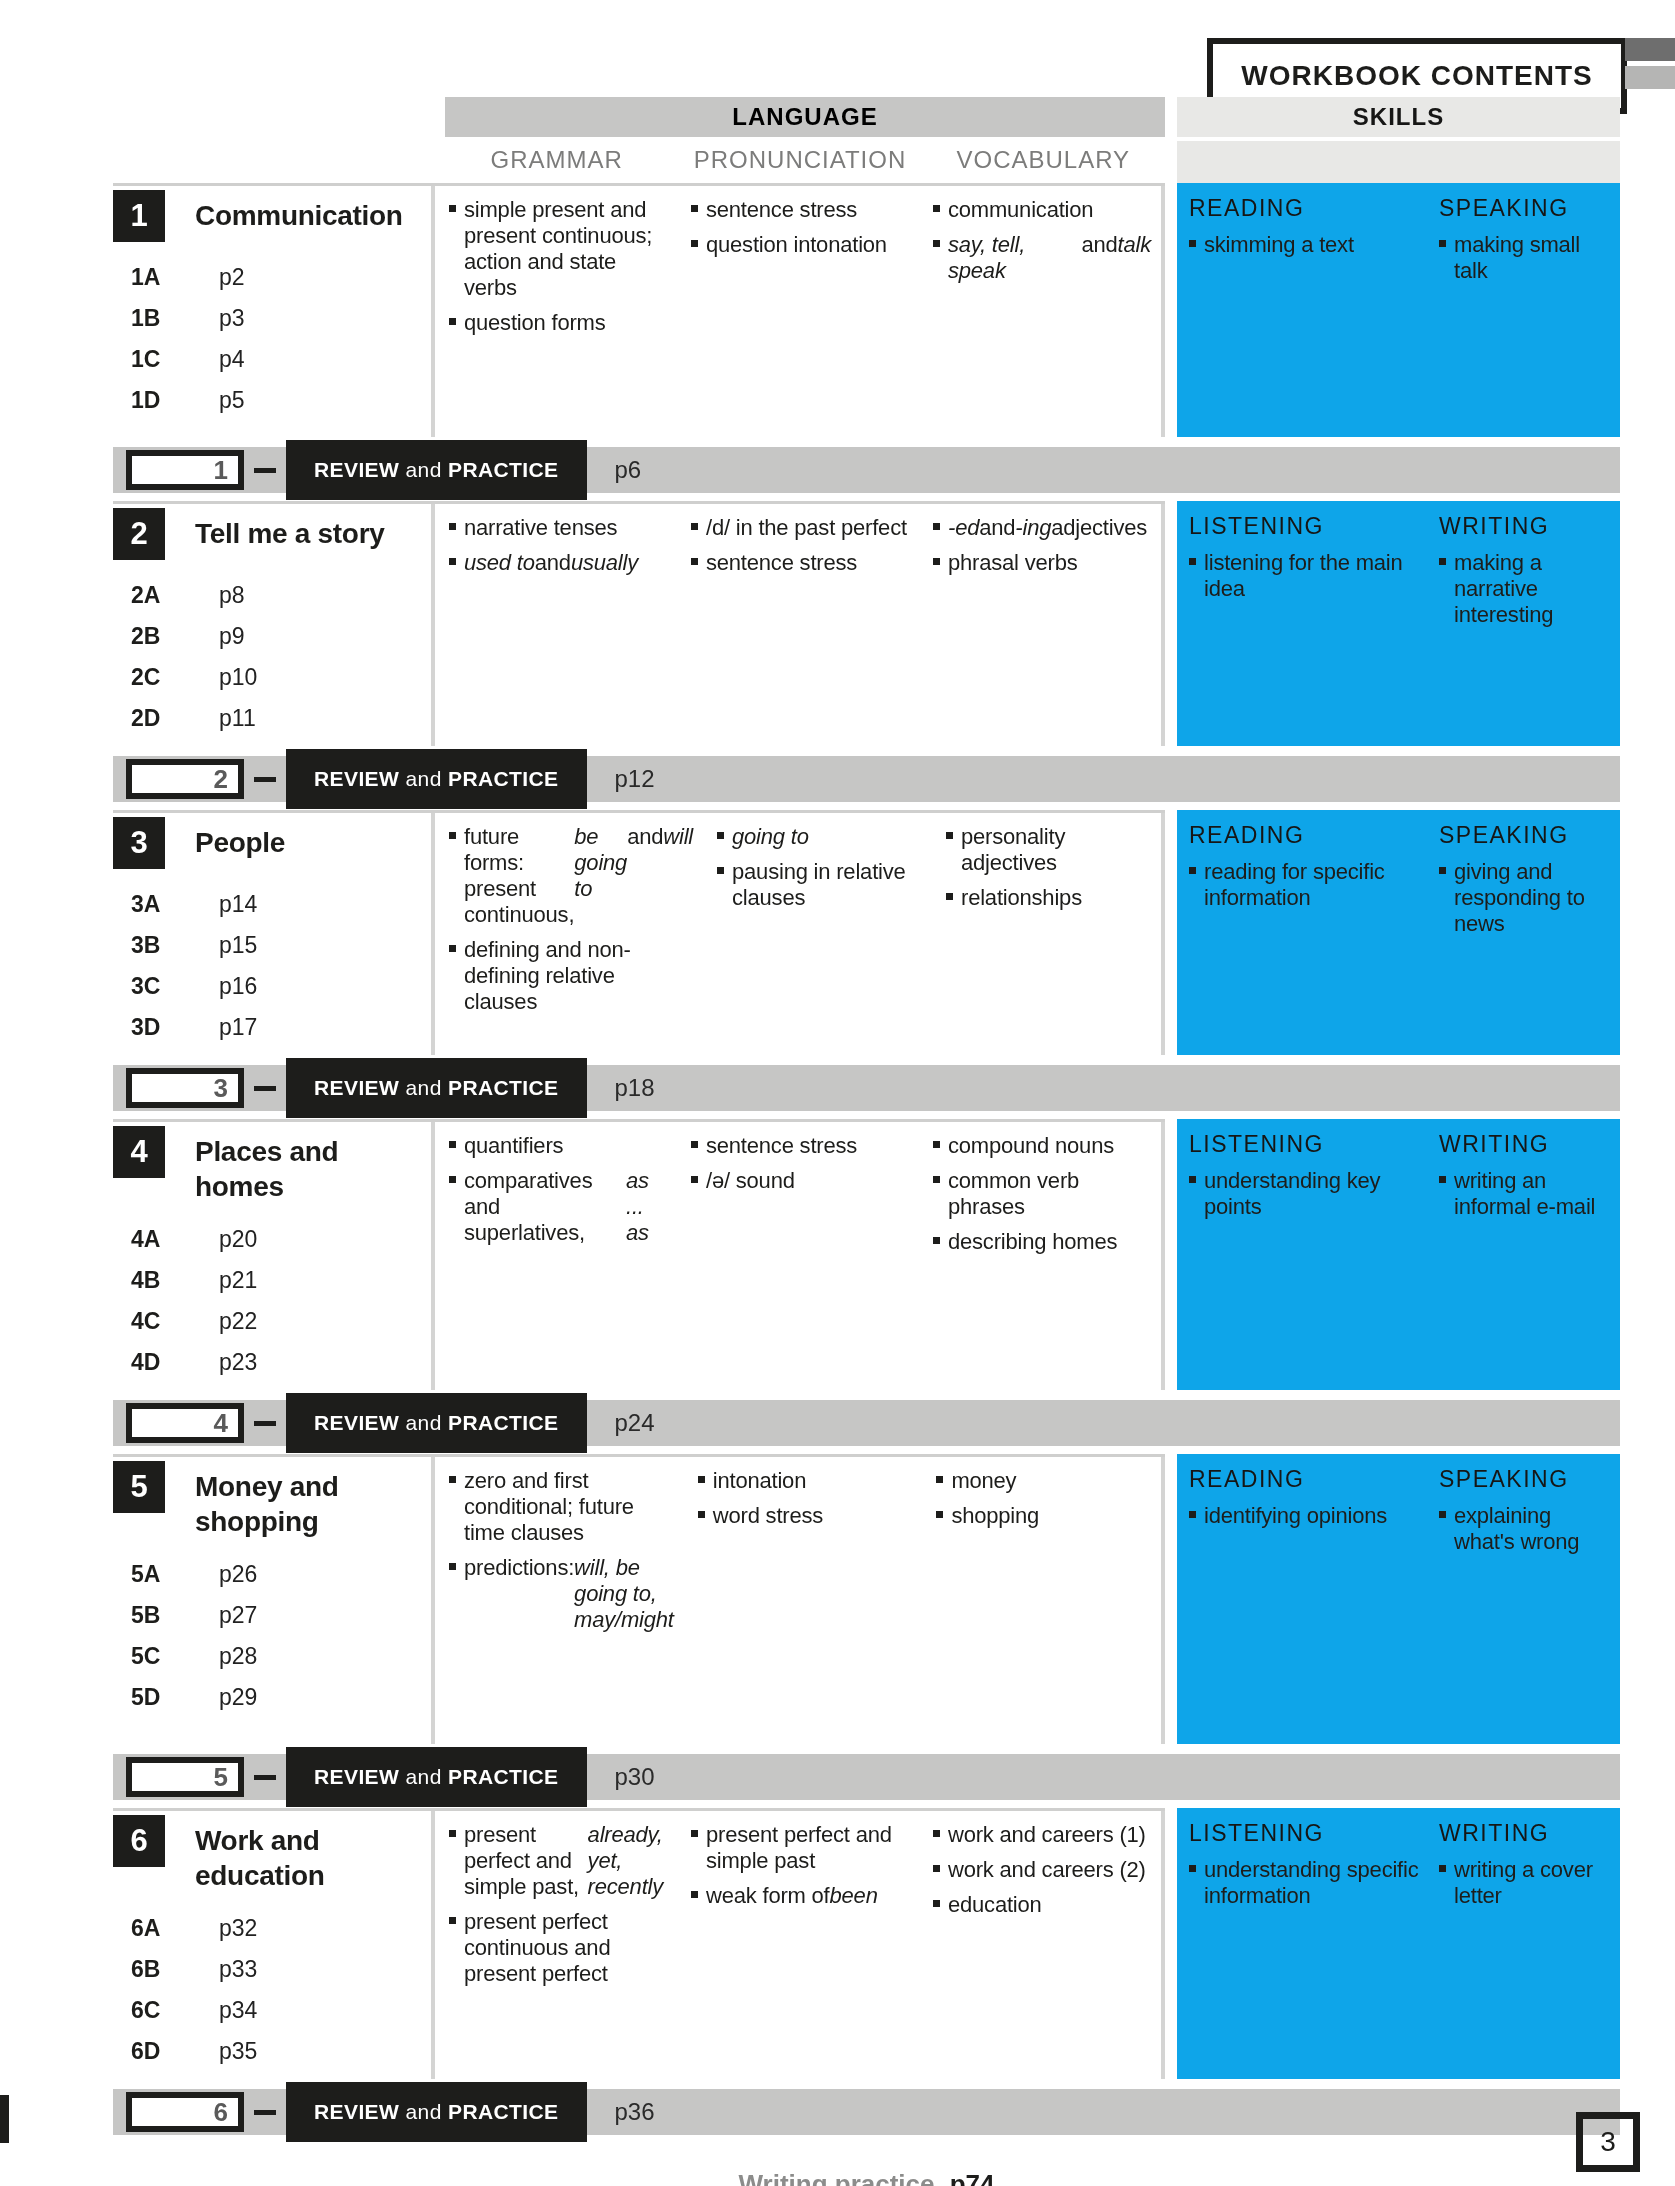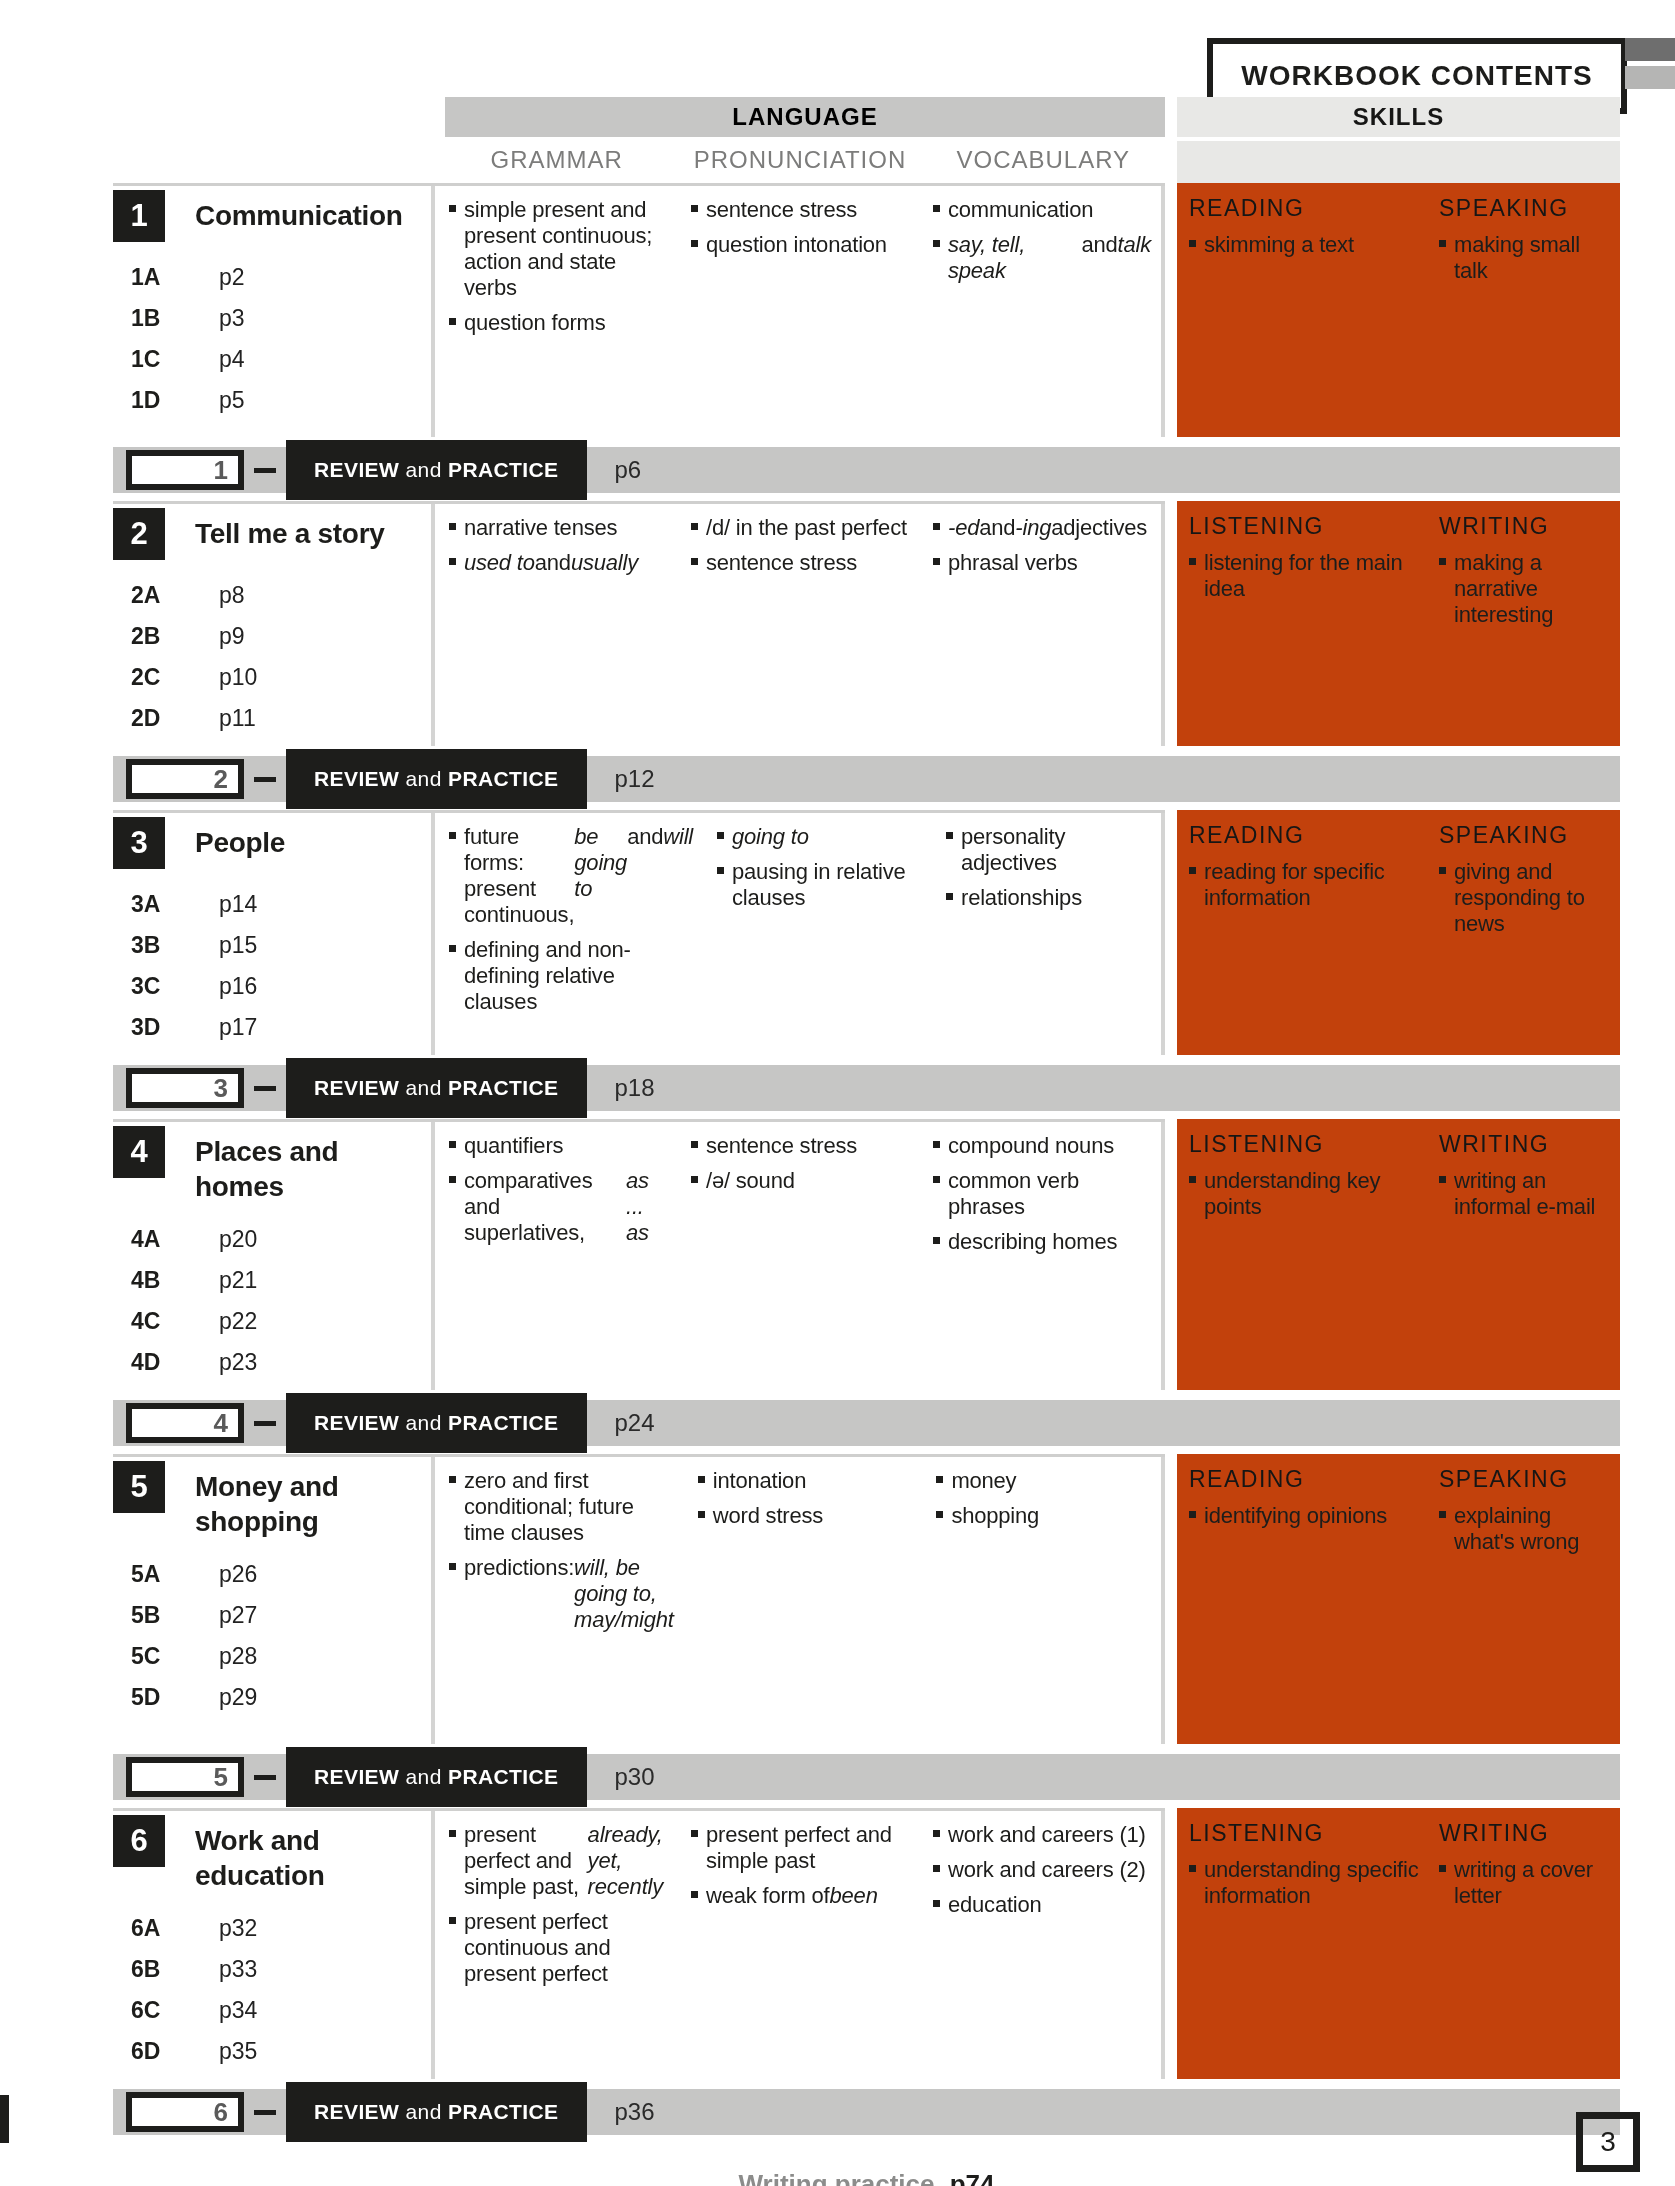--- a/index.html
+++ b/index.html
@@ -47,21 +47,21 @@
   .lesson .code { width:88px; font-weight:bold; }
   .lesson .pg { color:#222; }
 
   .lang-cells { display:grid; grid-template-columns:1fr 1fr 1fr; border-right:4px solid #d4d4d3; }
   .lang-col { padding:14px 10px 10px 14px; }
   .b { display:flex; font-size:22px; line-height:1.18; margin-bottom:9px; letter-spacing:-0.2px; }
   .b::before { content:""; flex:0 0 auto; width:7px; height:7px; background:#1d1d1b;
                margin:8px 8px 0 0; }
   .it { font-style:italic; }
 
-  .skills-cell { grid-column:4; background:#c2410c; display:grid;
+  .skills-cell { grid-column:4; background:#0ea5e9; display:grid;
                  grid-template-columns:250px 1fr; padding:12px 6px 10px 12px; }
   .skill-col { padding-right:8px; }
   .skill-title { font-size:23px; letter-spacing:1.5px; color:#161615; margin-bottom:10px; }
 
   
   .review-bar { display:flex; align-items:center; height:46px; background:#c6c6c5;
                 margin:10px 0 8px 0; }
   .rev-num-box { margin-left:13px; width:118px; height:40px; background:#fff;
                  border:6px solid #1d1d1b; display:flex; align-items:center; justify-content:flex-end;
                  padding-right:10px; font-weight:bold; font-size:26px; color:#5a5a5a; }

